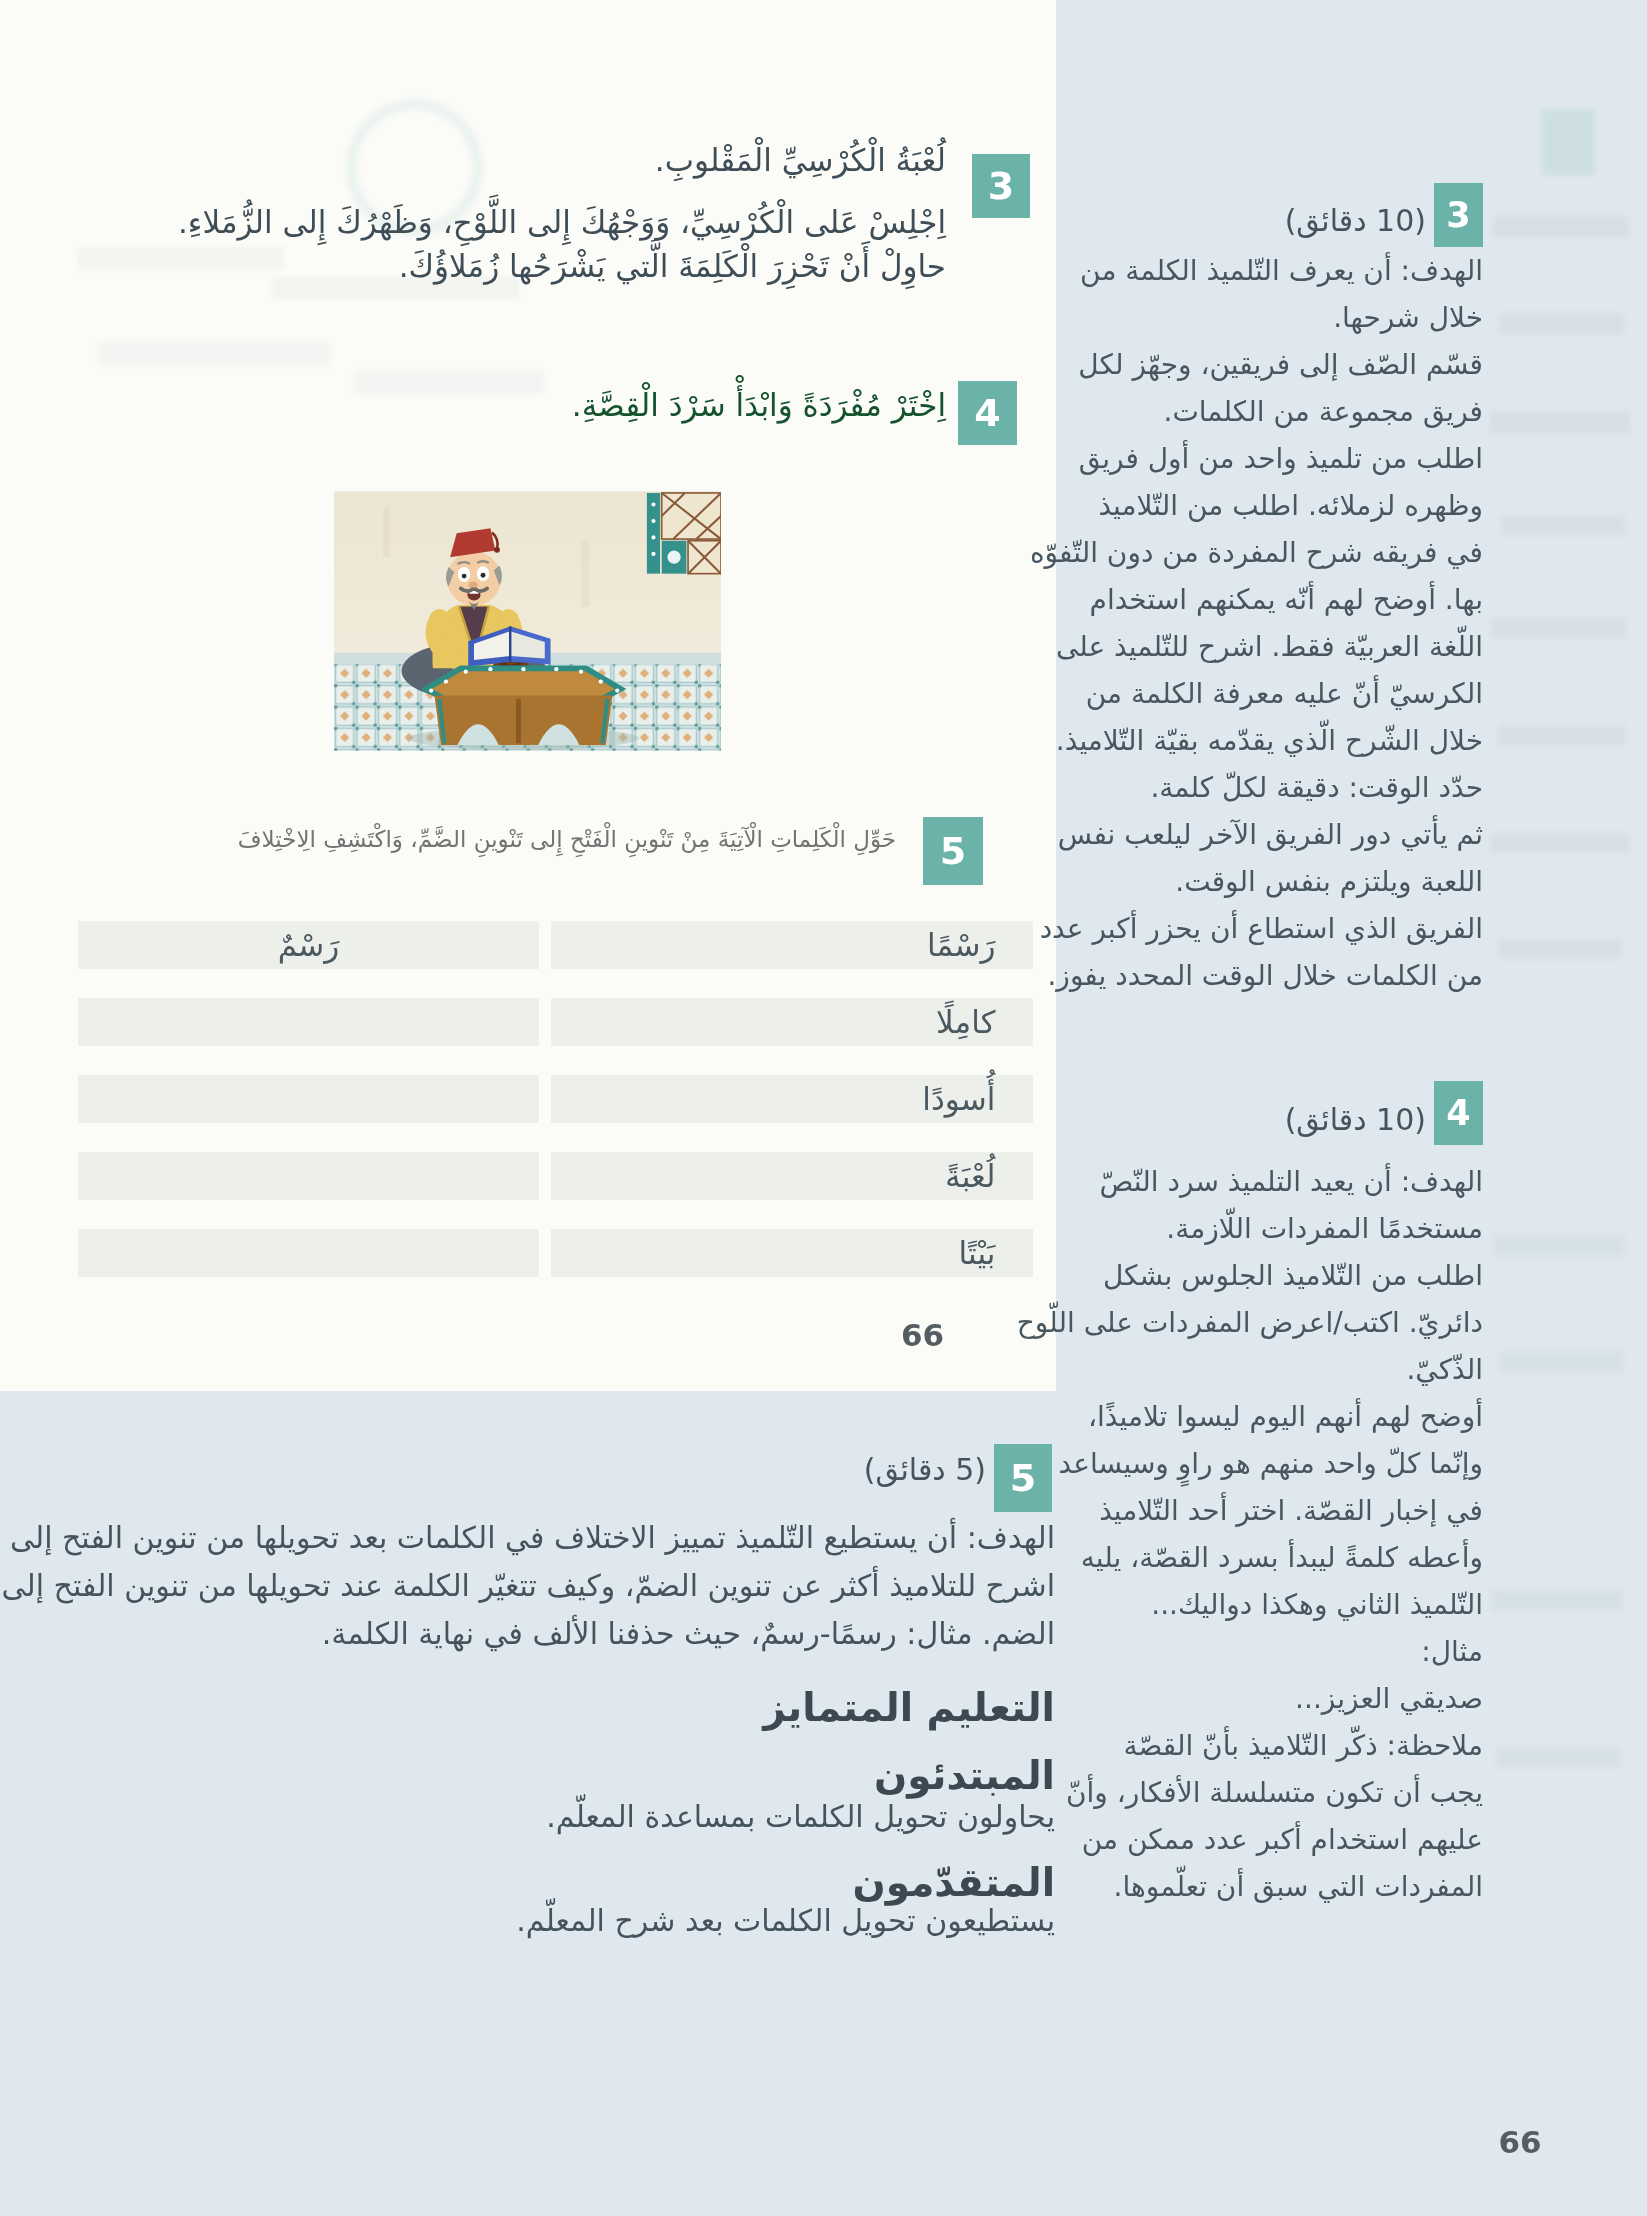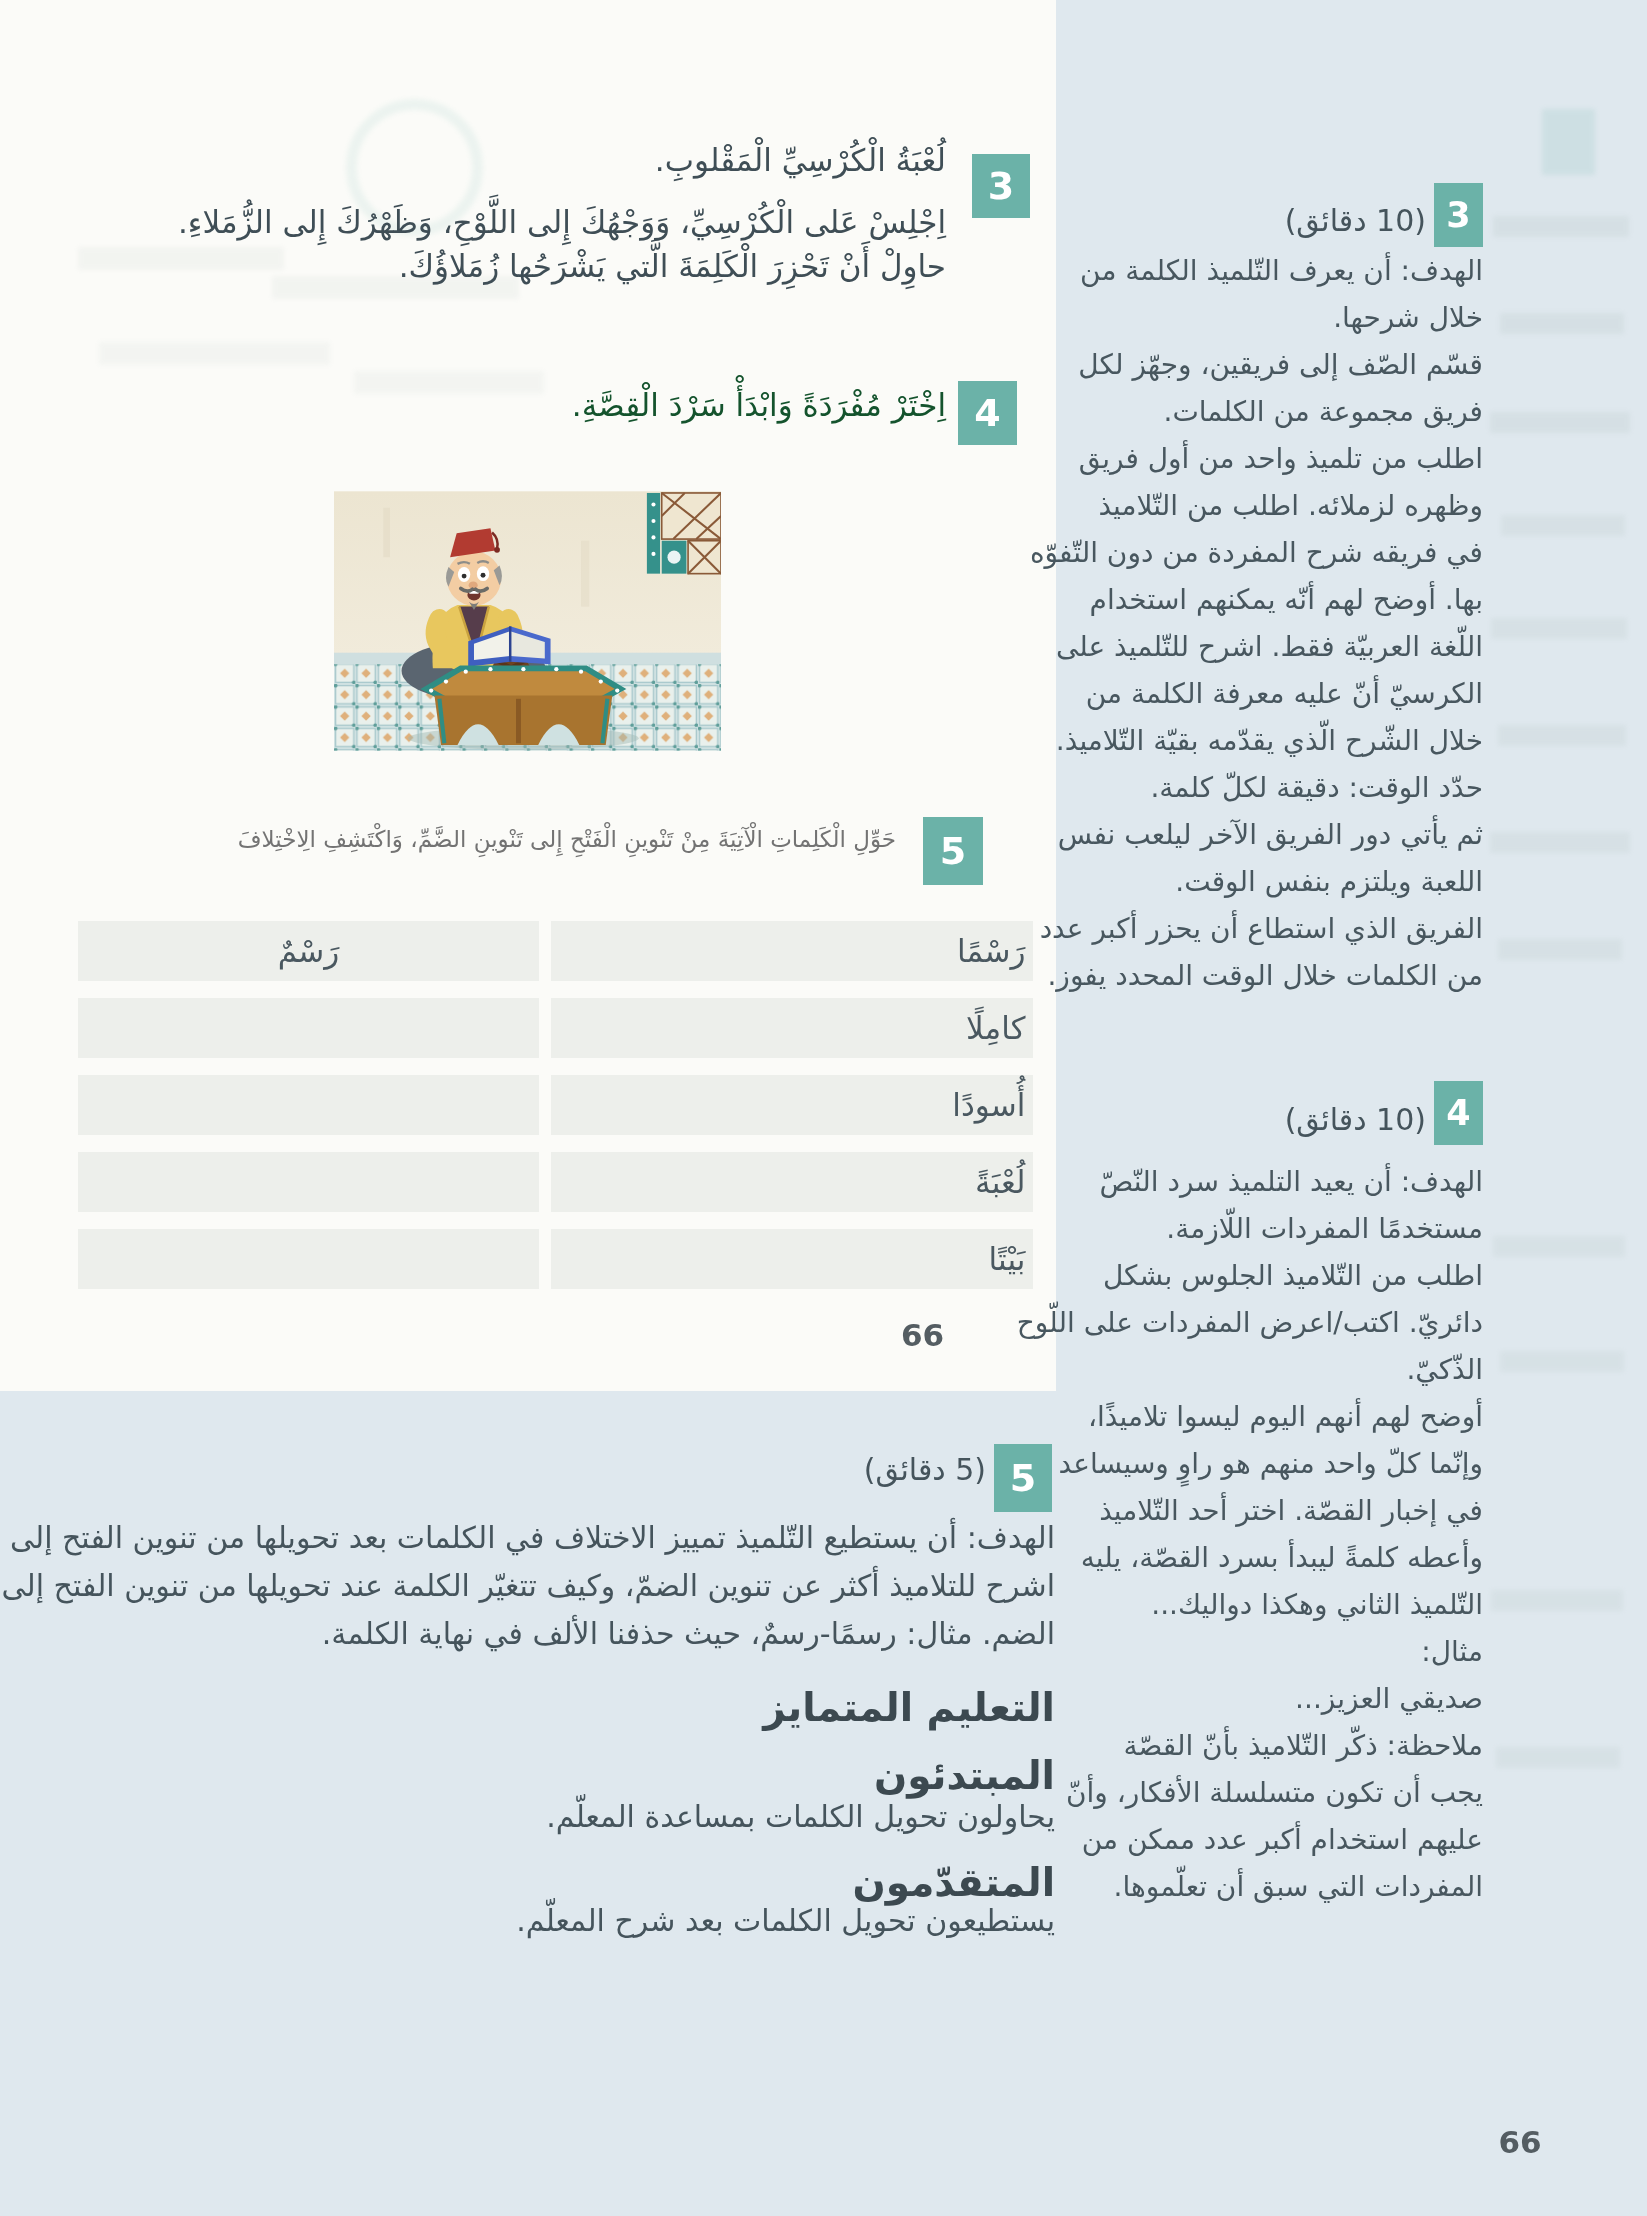--- a/index.html
+++ b/index.html
@@ -28,25 +28,25 @@
   .a3-text{right:702px;top:138px;font-size:31px;color:#3f4e56;}
   .a3-text .line{line-height:44px;}
   .a3-text .title{margin-bottom:18px;}
   .a4-text{right:702px;top:387px;font-size:31px;color:#14532d;}
   .a5-text{right:752px;top:826px;font-size:23px;color:#737373;}
 
   
   .conv-table{position:absolute;left:78px;top:921px;width:956px;display:flex;
               flex-direction:column;gap:9px;}
   .conv-row{display:flex;flex-direction:row;gap:12.4px;height:68px;}
-  .cell{background:#edefeb;height:60px;}
+  .cell{background:#edefeb;height:48px;}
   .cell-answer{width:461px;display:flex;align-items:center;justify-content:center;
                direction:rtl;font-size:31px;color:#4a5860;}
   .cell-word{width:482px;display:flex;align-items:center;direction:rtl;
-             padding-right:8px;box-sizing:border-box;font-size:31px;color:#4a5860;}
+             padding-right:38px;box-sizing:border-box;font-size:31px;color:#4a5860;}
 
   .pagenum-center{position:absolute;left:873px;top:1317px;width:99px;text-align:center;
                   font-size:31px;font-weight:bold;color:#545d62;}
   .pagenum-corner{position:absolute;left:1479px;top:2124px;width:82px;text-align:center;
                   font-size:31px;font-weight:bold;color:#545d62;}
 
   
   .s-duration{font-size:30px;color:#45545c;}
   .s3-dur{right:222px;top:203px;}
   .s4-dur{right:222px;top:1102px;}

